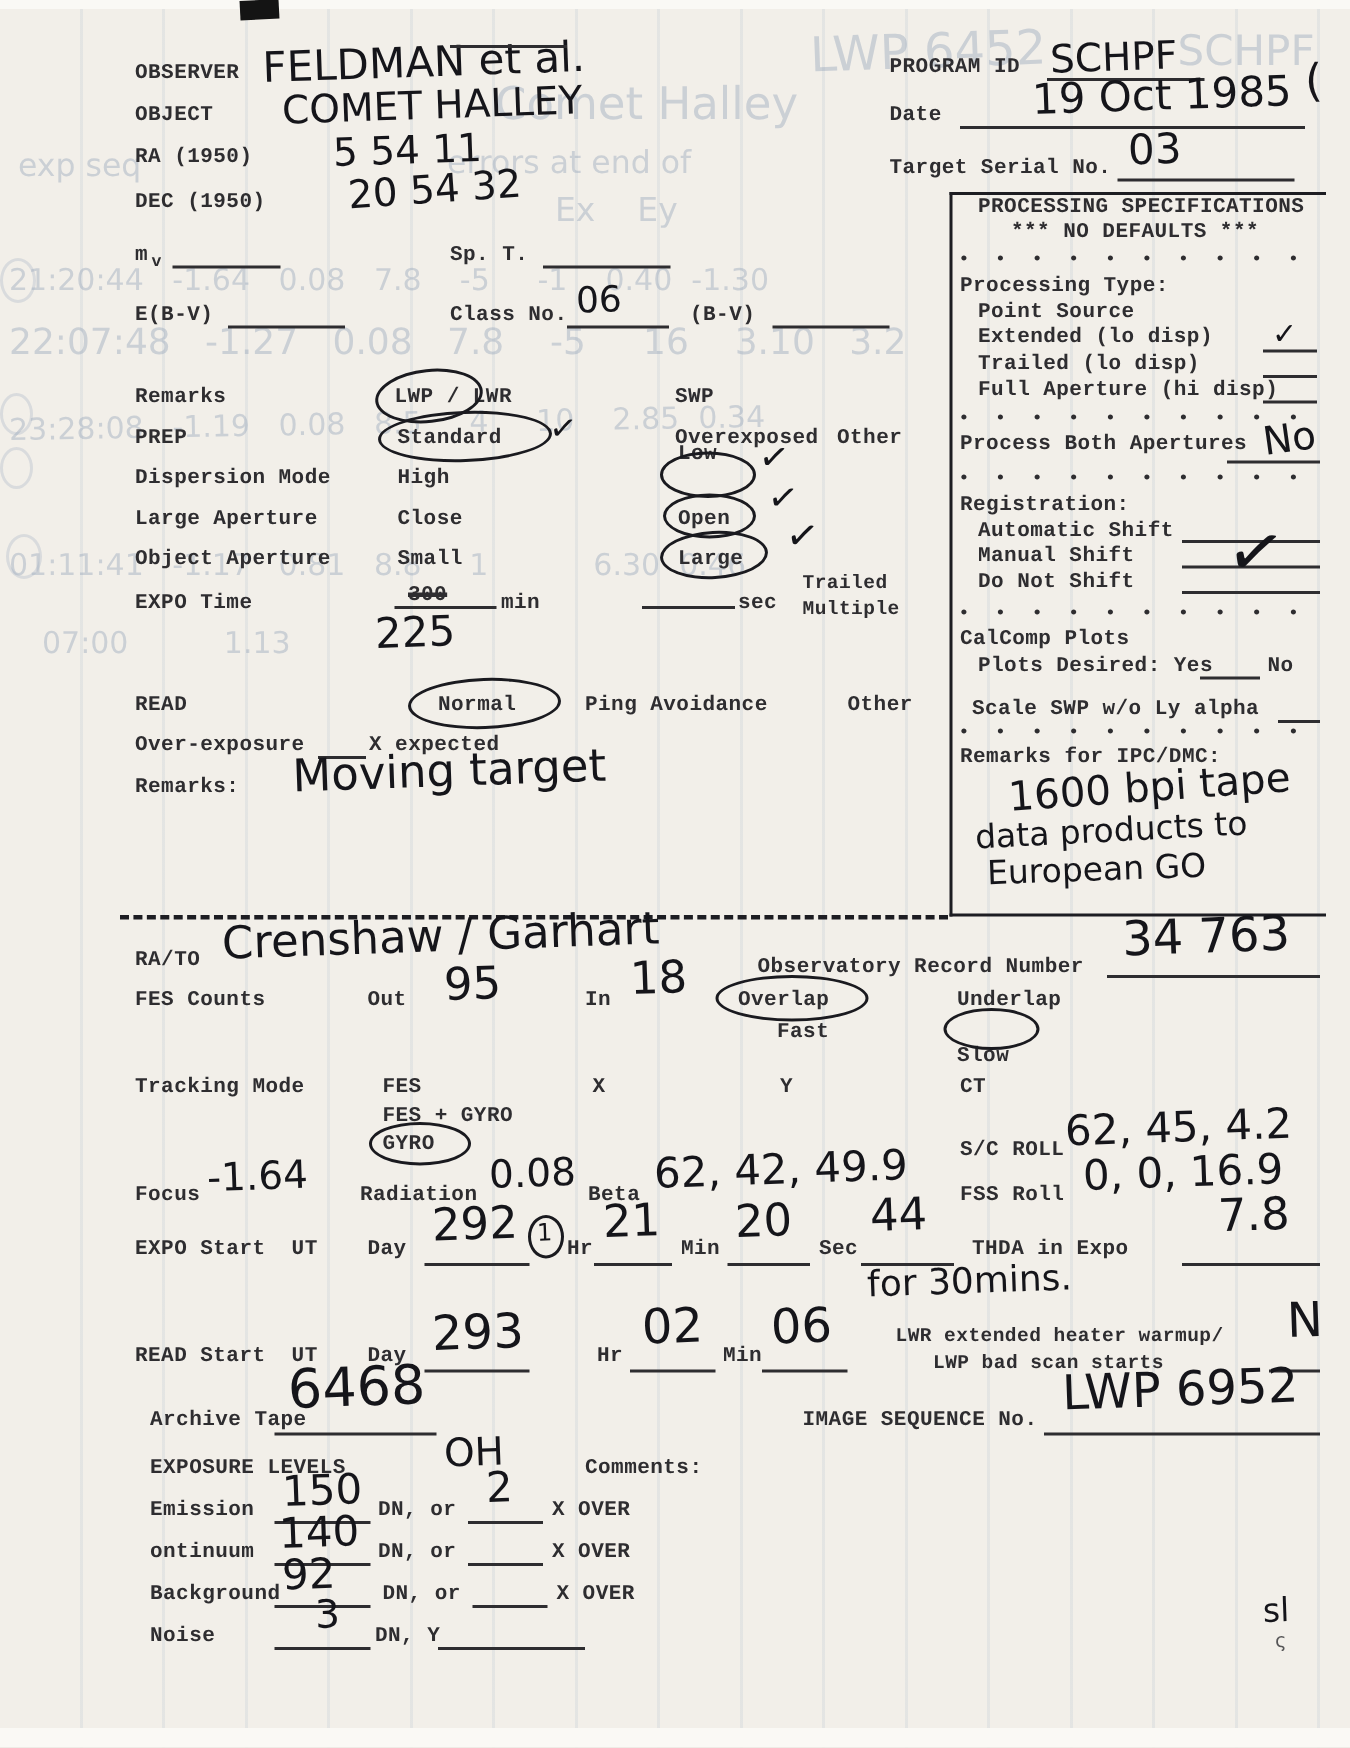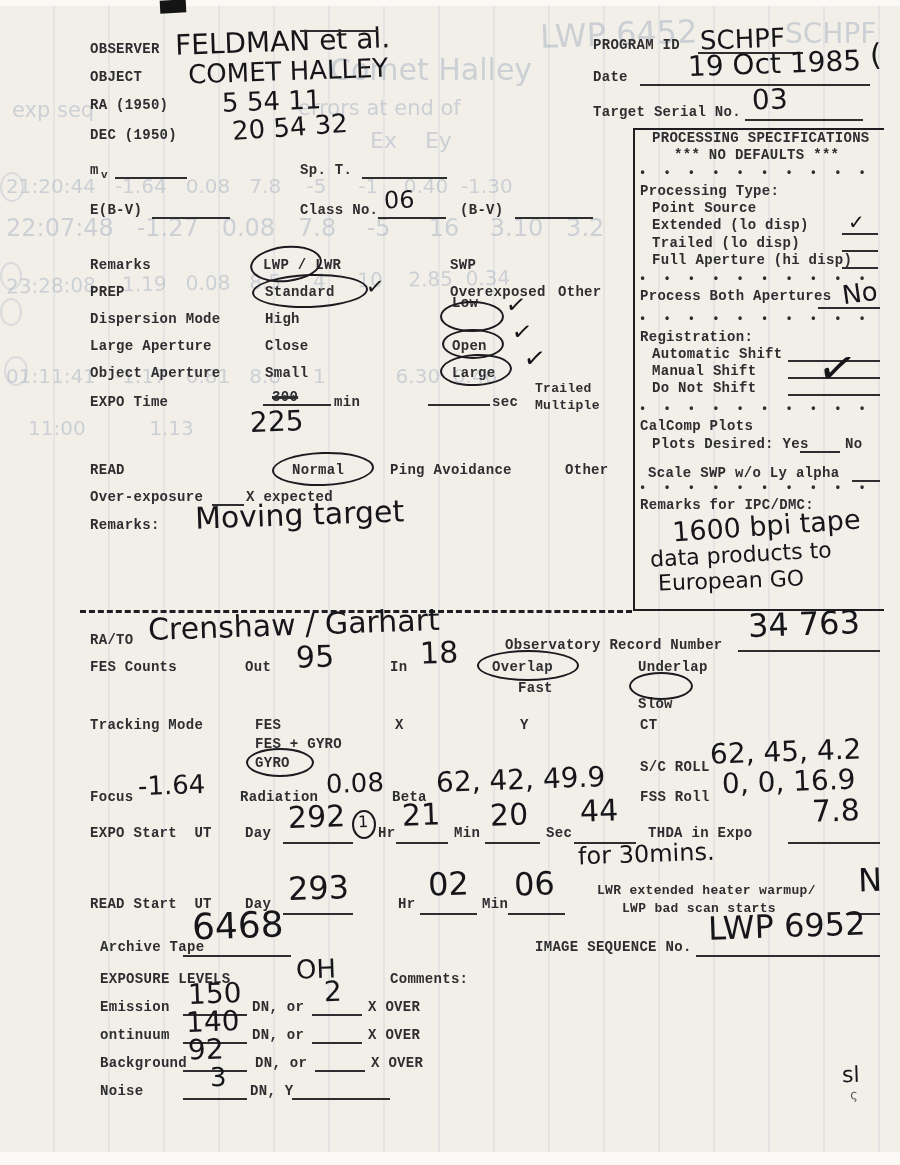--- a/index.html
+++ b/index.html
@@ -36,21 +36,21 @@
   <span class="ghost" style="left:540px;top:18px;font-size:32px;transform:rotate(-2deg)">LWP 6452</span>
   <span class="ghost" style="left:785px;top:20px;font-size:28px">SCHPF</span>
   <span class="ghost" style="left:330px;top:55px;font-size:30px">Comet Halley</span>
   <span class="ghost" style="left:298px;top:98px;font-size:21px">errors at end of</span>
   <span class="ghost" style="left:12px;top:100px;font-size:21px">exp seq</span>
   <span class="ghost" style="left:370px;top:130px;font-size:22px">Ex    Ey</span>
   <span class="ghost" style="left:6px;top:176px;font-size:20px">21:20:44   -1.64   0.08   7.8    -5     -1    0.40  -1.30</span>
   <span class="ghost" style="left:6px;top:216px;font-size:24px">22:07:48   -1.27   0.08   7.8    -5     16    3.10   3.2</span>
   <span class="ghost" style="left:6px;top:272px;font-size:20px;transform:rotate(-1deg)">23:28:08   -1.19   0.08   8.5     4     10    2.85  0.34</span>
   <span class="ghost" style="left:6px;top:366px;font-size:20px">01:11:41   -1.17   0.81   8.8     1           6.30  0.46</span>
-  <span class="ghost" style="left:28px;top:418px;font-size:20px">11:00          1.13</span>
+  <span class="ghost" style="left:28px;top:418px;font-size:20px">07:00          1.13</span>
   <div class="goval" style="left:0px;top:172px;width:20px;height:26px"></div>
   <div class="goval" style="left:0px;top:262px;width:18px;height:24px"></div>
   <div class="goval" style="left:0px;top:298px;width:18px;height:24px"></div>
   <div class="goval" style="left:4px;top:356px;width:20px;height:26px"></div>
 
   <div class="strip" style="left:0;top:0;width:900px;height:6px"></div>
   <div class="blob" style="left:160px;top:0;width:26px;height:13px;transform:rotate(-3deg)"></div>
   <div class="strip" style="left:0;top:1152px;width:900px;height:13px"></div>
 
 

